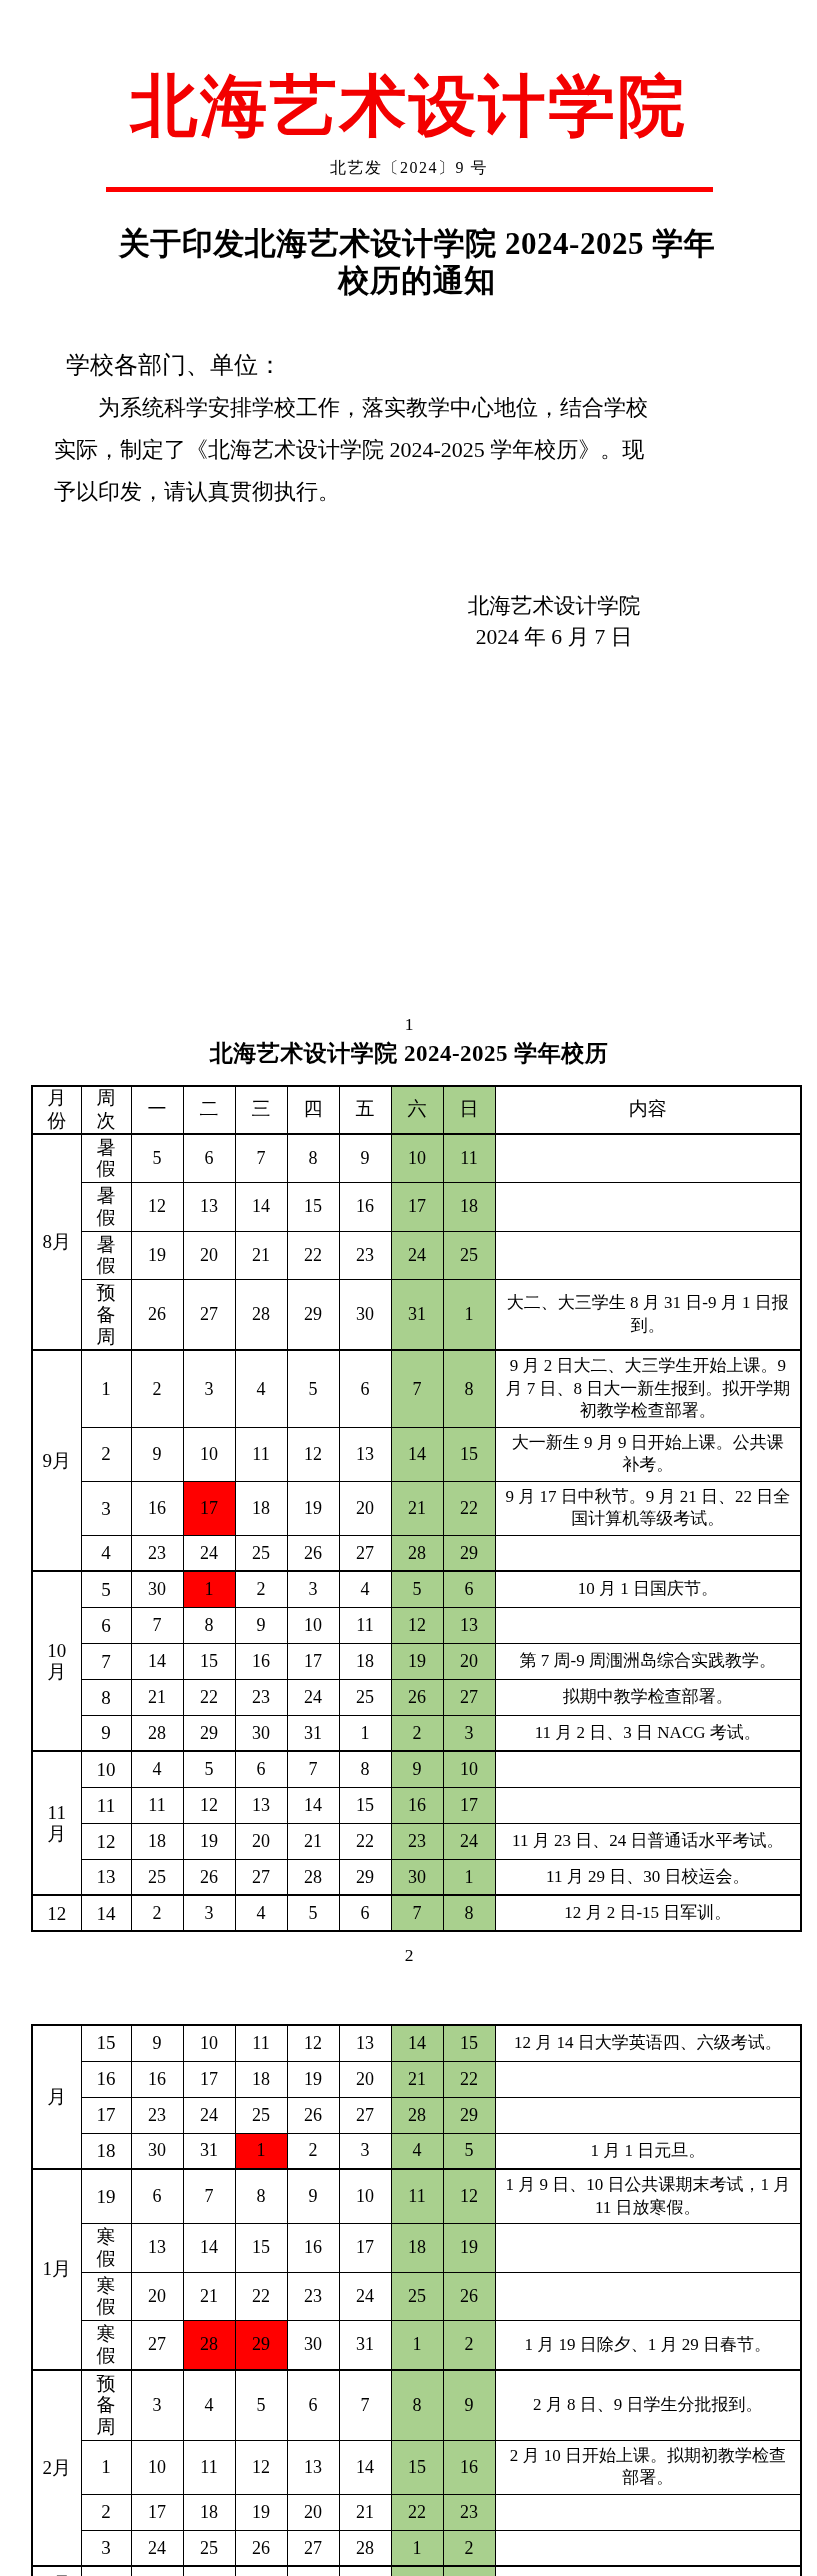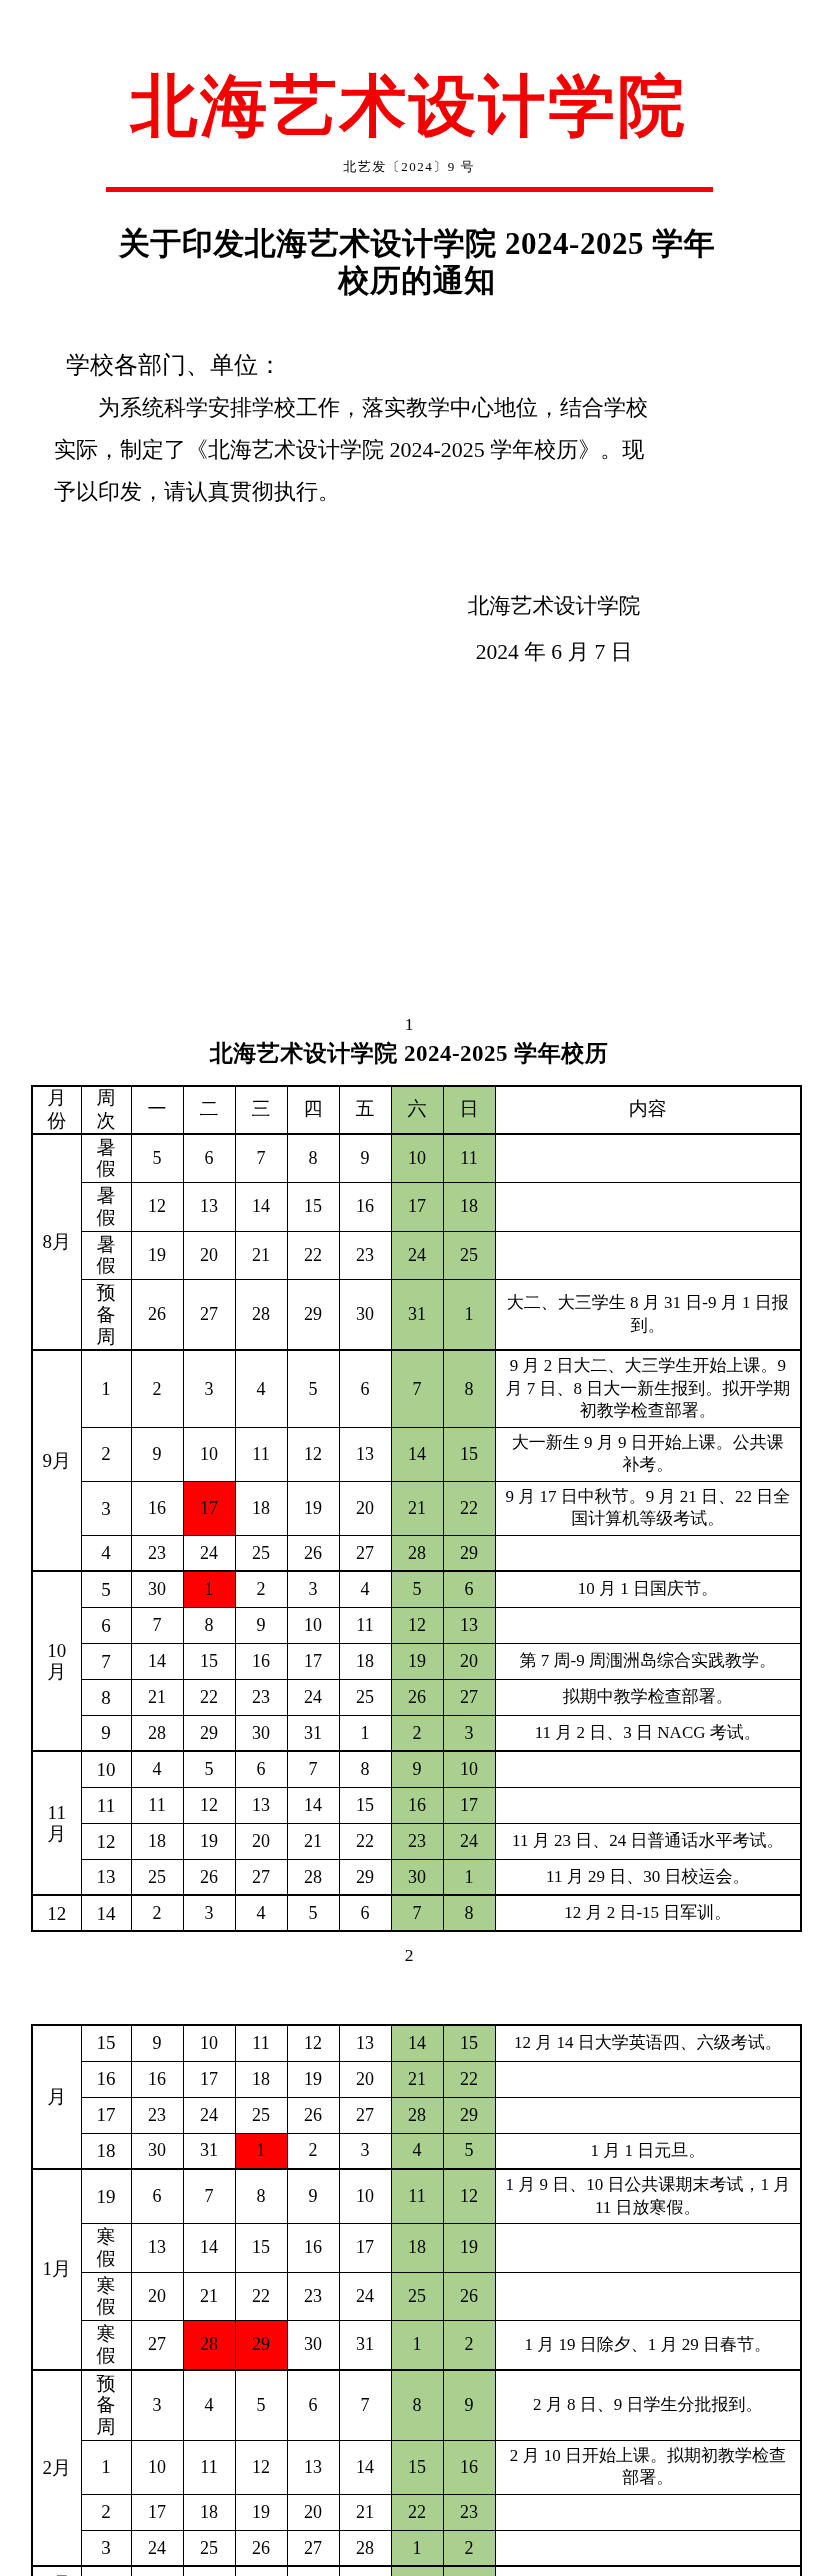--- a/index.html
+++ b/index.html
@@ -8,41 +8,41 @@
     width:818px; height:4044px; position:relative;
     font-family:"Liberation Serif","DejaVu Serif",serif; color:#000;
   }
   .letterhead {
     position:absolute; top:61px; left:0; width:100%;
     text-align:center; color:#f30000; font-size:67px; font-weight:bold;
     letter-spacing:2.6px; white-space:nowrap;
   }
   .docnum {
     position:absolute; top:158px; left:0; width:100%;
-    text-align:center; font-size:13px; letter-spacing:1.5px;
+    text-align:center; font-size:16px; letter-spacing:1.5px;
   }
   .redline {
     position:absolute; top:187px; left:106px; width:607px; height:4.6px;
     background:#fe0000;
   }
   .notice-title {
     position:absolute; top:226px; left:8px; width:100%;
     text-align:center; font-size:31px; font-weight:bold; line-height:1.18;
     white-space:pre-line; letter-spacing:0.5px;
   }
   .salutation { position:absolute; top:349px; left:66px; font-size:24px; }
   .notice-body {
     position:absolute; top:387px; left:54px; width:675px;
     font-size:22px; line-height:1.92; text-indent:2em; white-space:pre-line;
   }
   .sign-block {
     position:absolute; top:591px; left:443px; width:222px;
     text-align:center; font-size:21.6px;
   }
-  .sign-block .sign-date { margin-top:17px; }
+  .sign-block .sign-date { margin-top:2px; }
   .page-num { position:absolute; left:0; width:100%; text-align:center; font-size:17.5px; }
   #pn1 { top:1014px; } #pn2 { top:1945px; }
   .cal-title {
     position:absolute; top:1038px; left:0; width:100%;
     text-align:center; font-size:23px; font-weight:bold; letter-spacing:0.5px;
   }
   .cal-wrap { position:absolute; left:31px; width:766px; }
   #t0 { top:1085px; } #t1 { top:2024px; }
   table.cal { border-collapse:collapse; width:100%; table-layout:fixed; border:2.1px solid #000; }
   .cal th, .cal td { border:1px solid #000; text-align:center; vertical-align:middle; font-weight:normal; }

